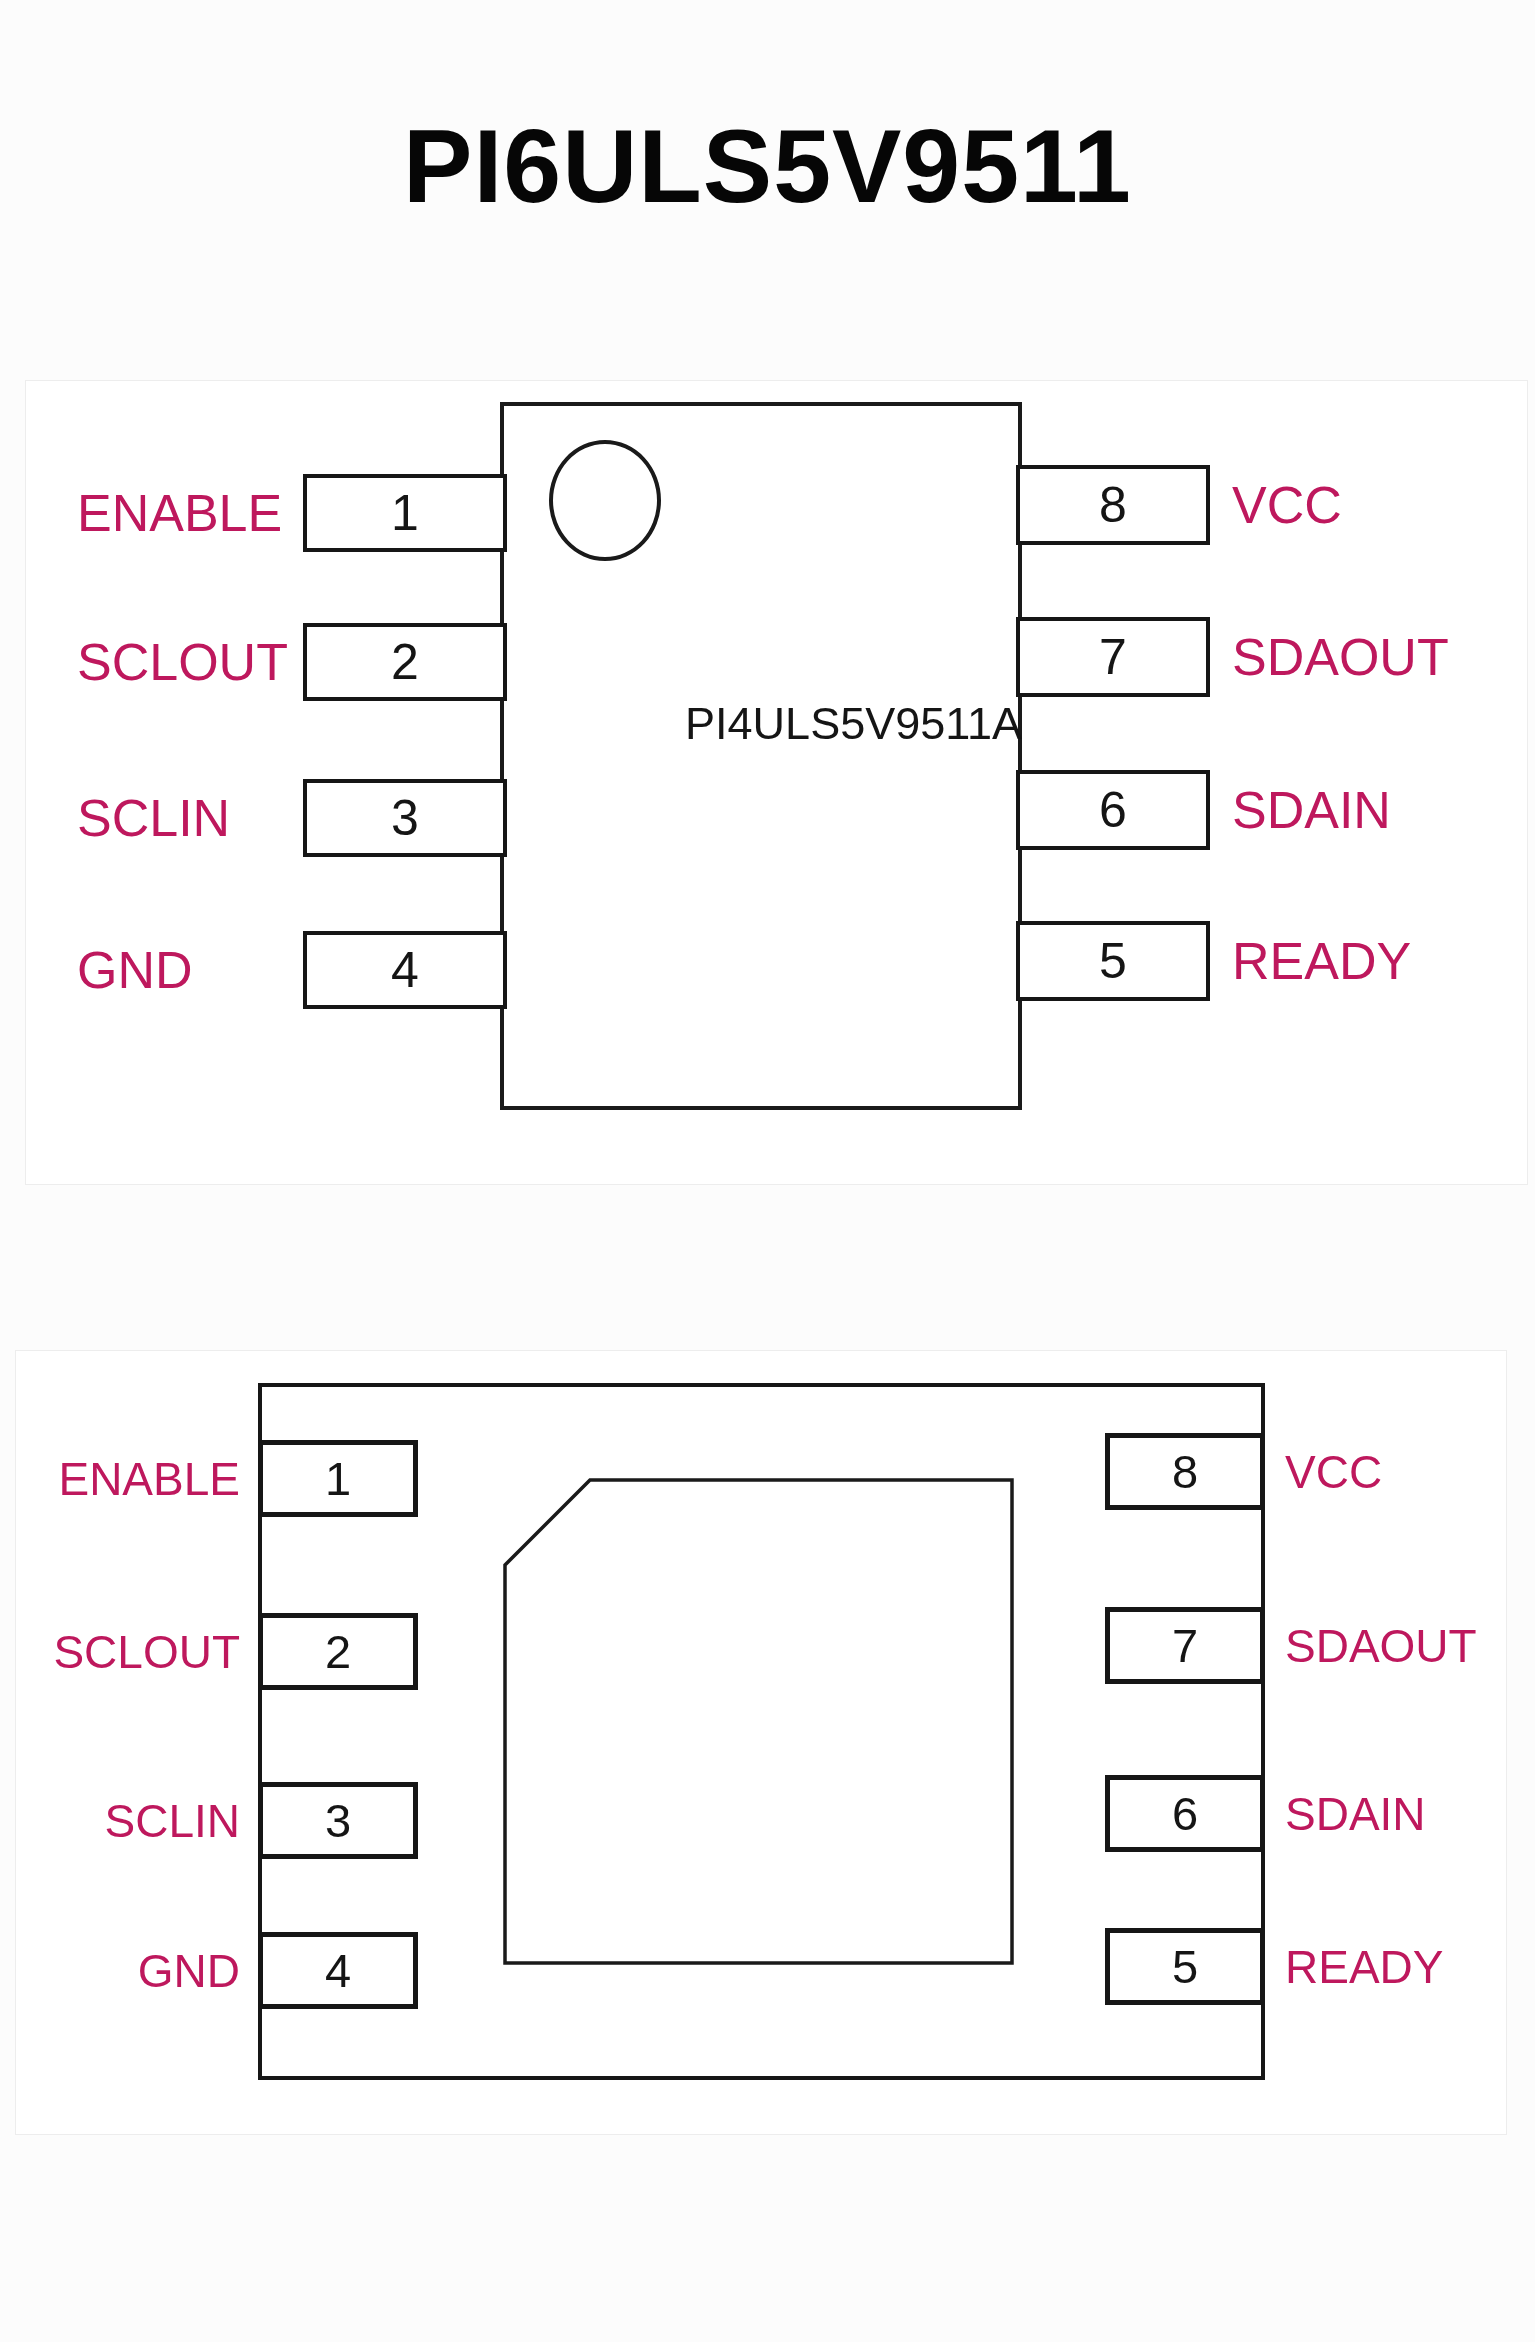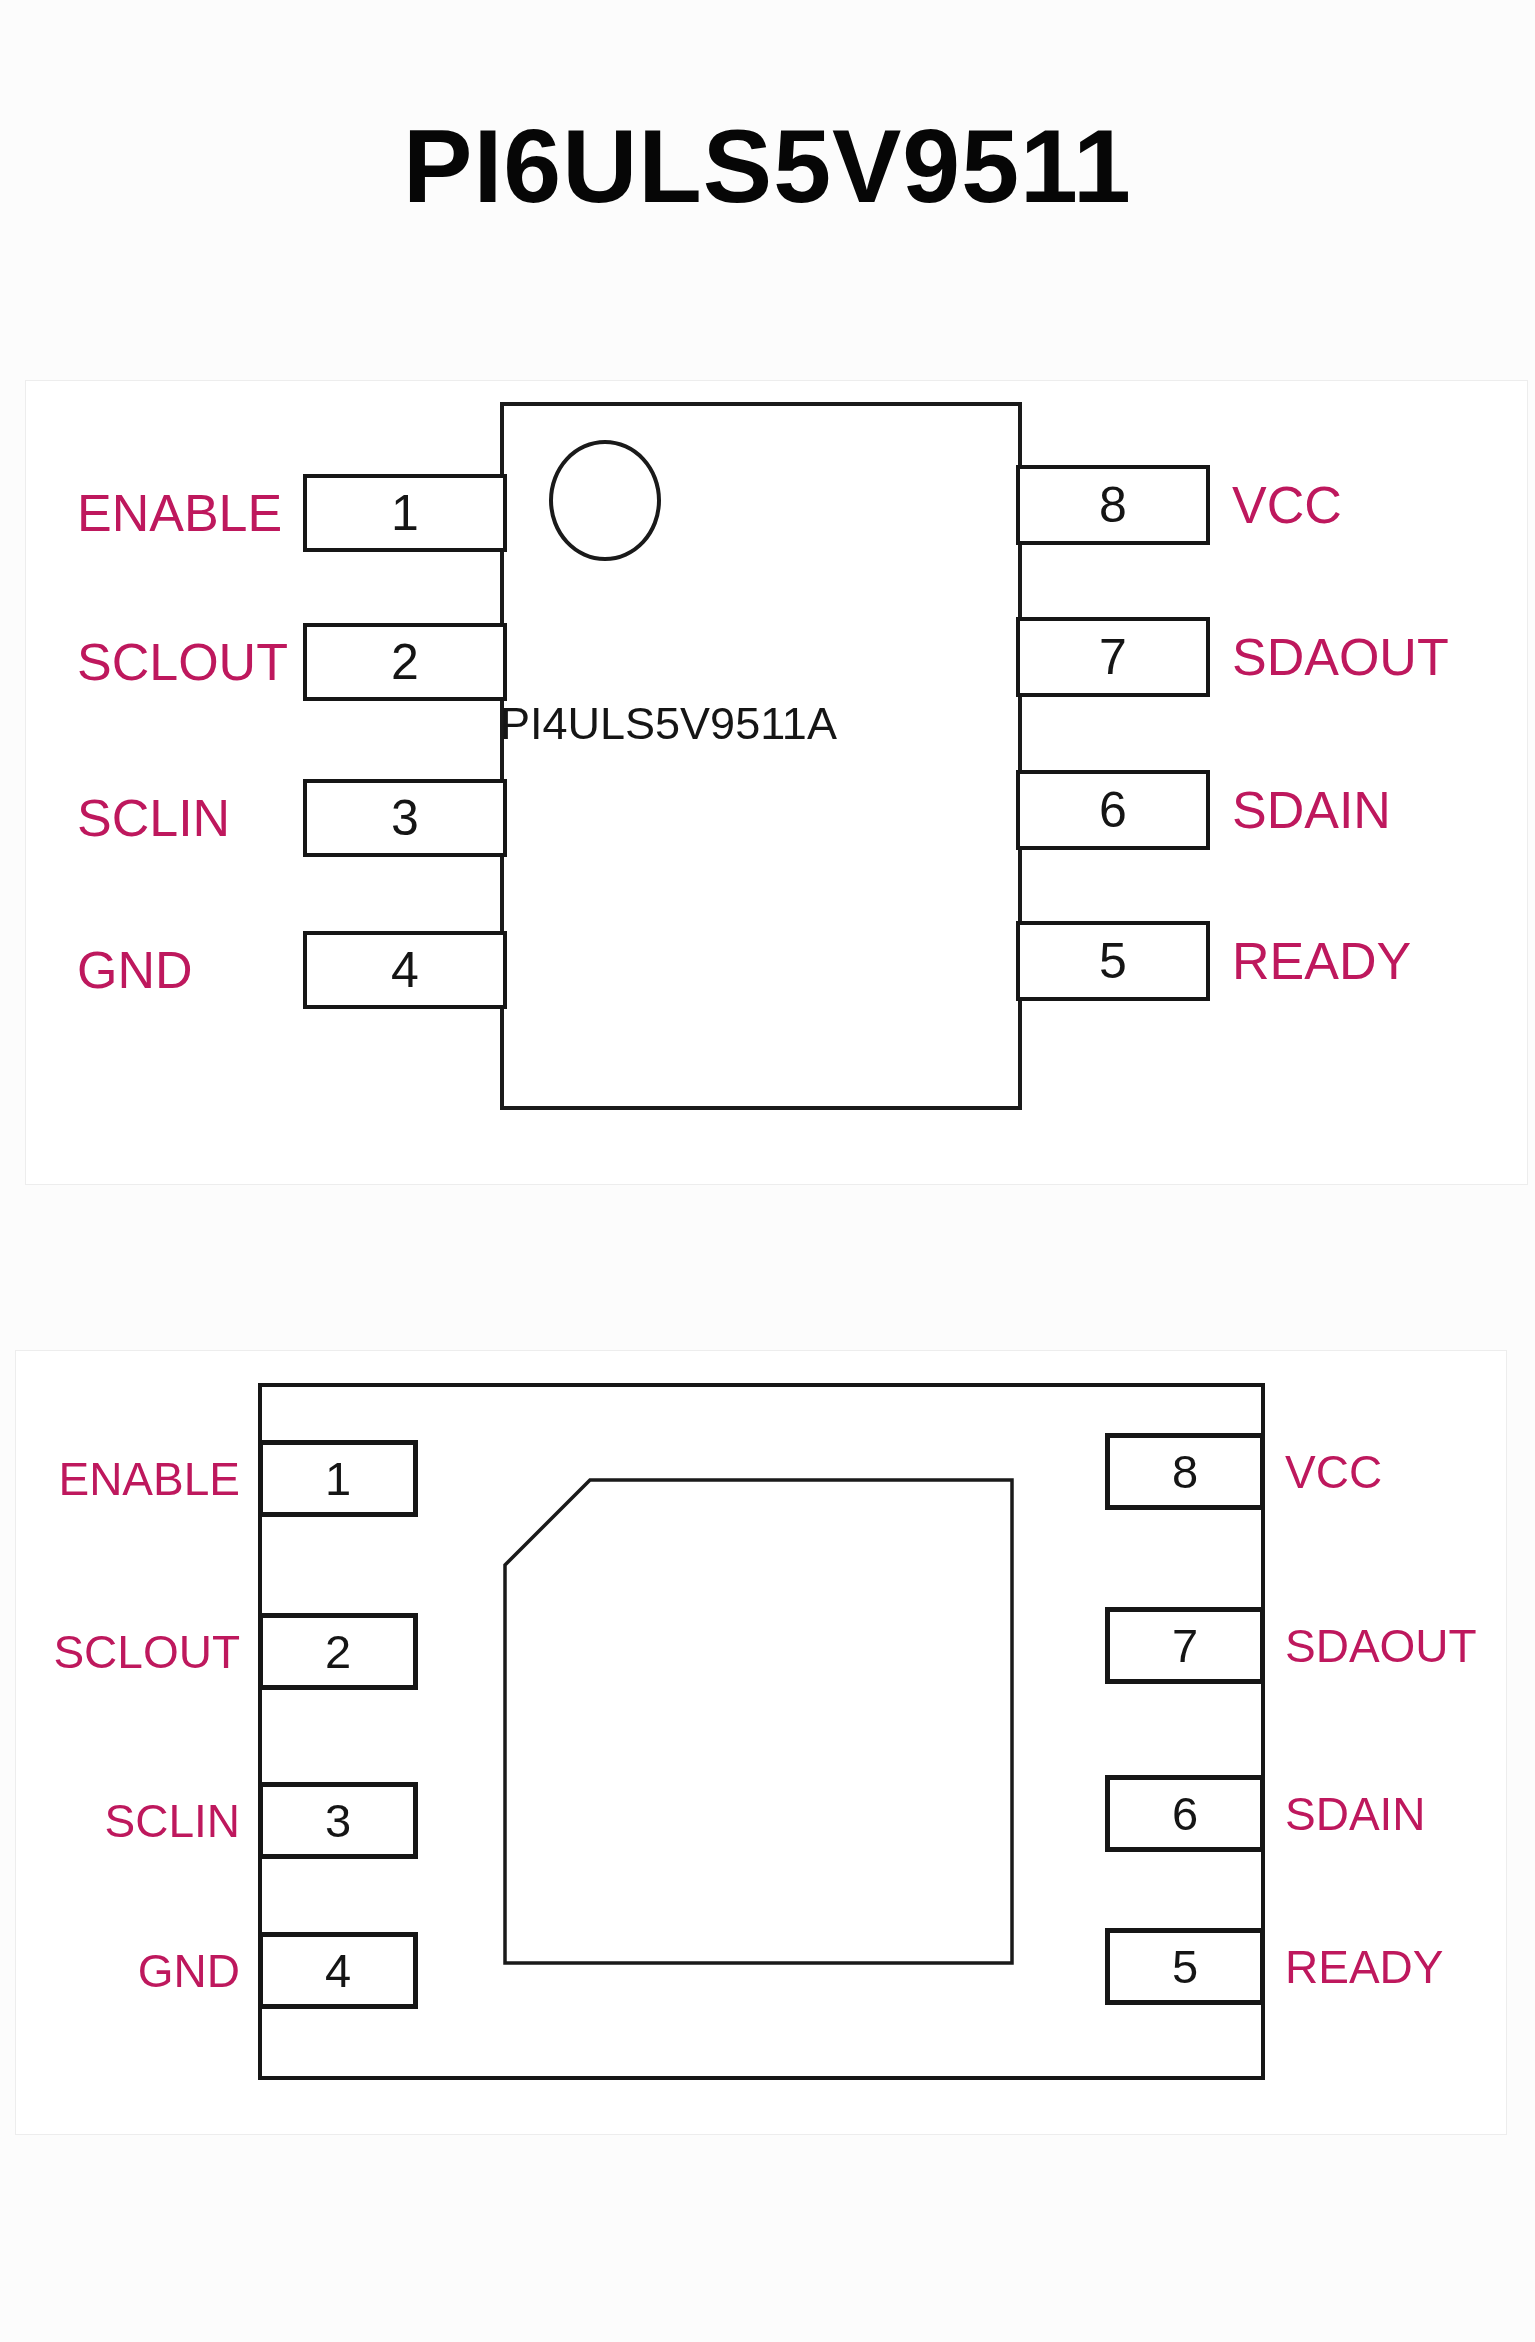--- a/index.html
+++ b/index.html
@@ -23,21 +23,21 @@
   
   .chip-body {
     left:500px; top:402px; width:522px; height:708px;
     background:#fff; border:4px solid #1a1a1a;
   }
   .pin1-circle {
     left:549px; top:440px; width:112px; height:121px;
     border:4px solid #1a1a1a; border-radius:50%; background:#fff;
   }
   .chip-label {
-    left:500px; top:698px; width:522px; text-align:left;
+    left:500px; top:698px; width:522px; text-align:right;
     font-size:45px; color:#151515;
   }
 
   .pbox {
     background:#fff; border:4px solid #161616;
     display:flex; align-items:center; justify-content:center;
     font-size:50px; color:#151515; z-index:3;
   }
   .sL { left:303px;  width:204px; height:78px; }
   .sR { left:1016px; width:194px; height:80px; }

